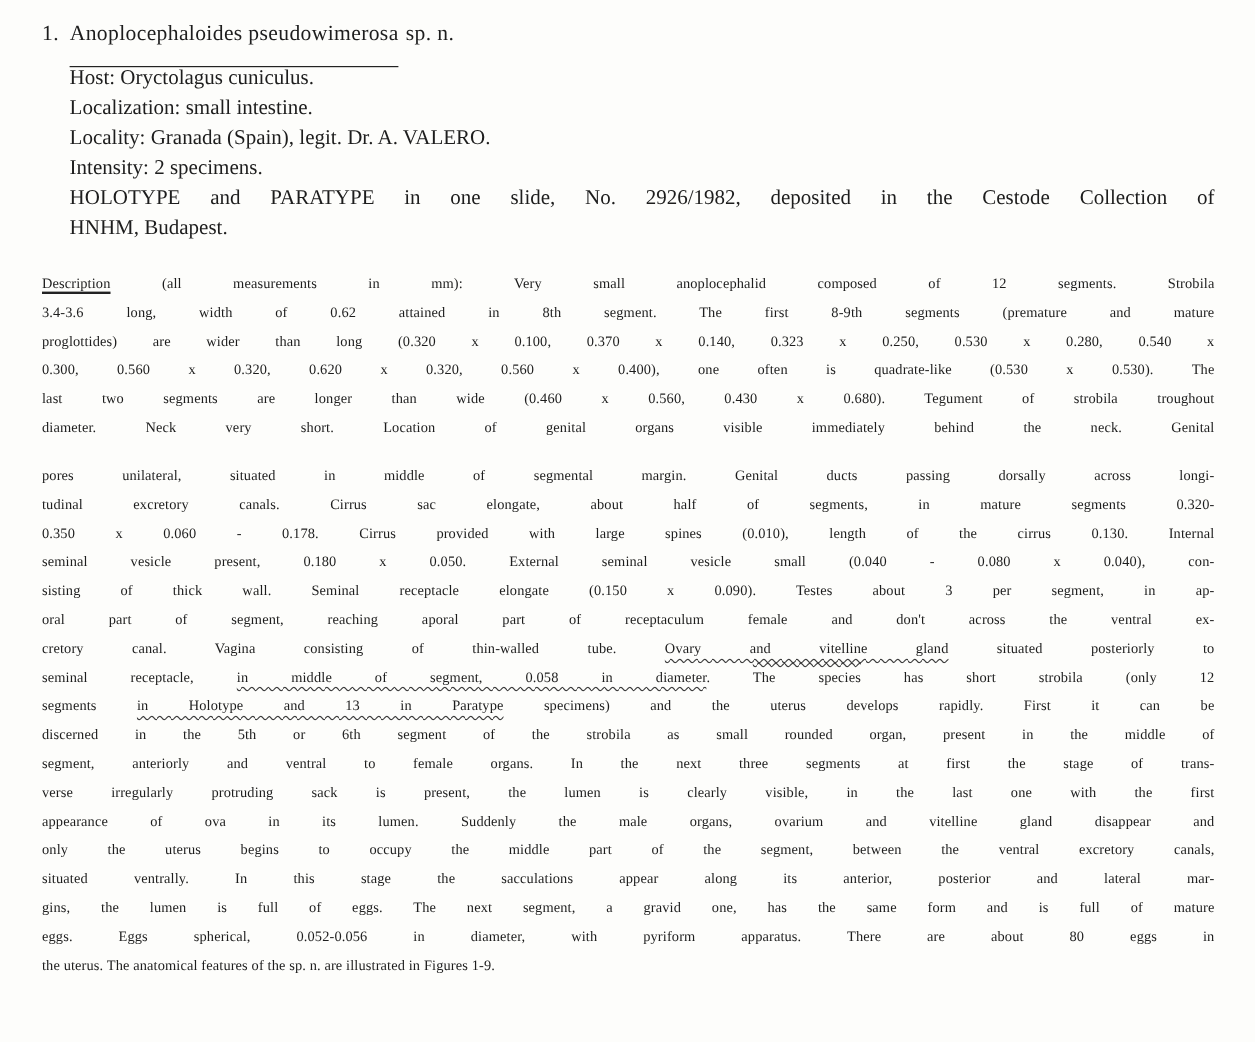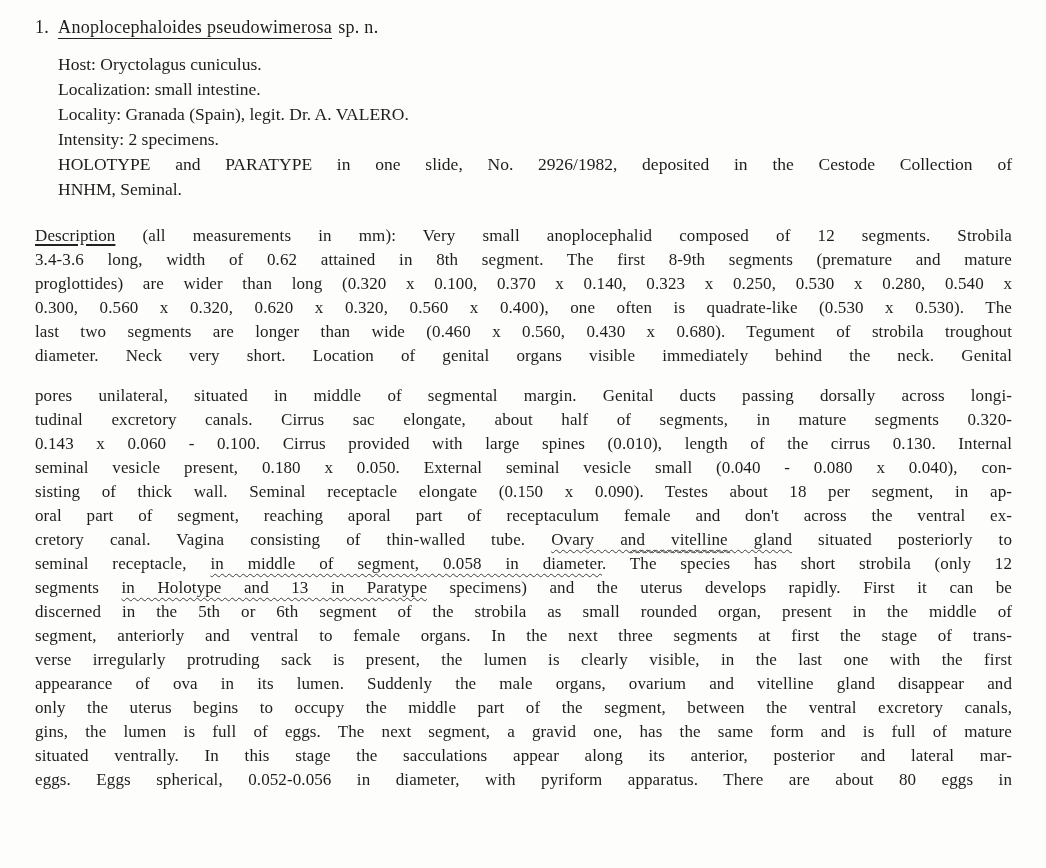--- a/index.html
+++ b/index.html
@@ -19,35 +19,35 @@
   
   .heading {
     font-size: 18px;
     line-height: 26px;
     letter-spacing: 0.3px;
     white-space: nowrap;
   }
   .heading .num { margin-right: 9px; }
   .heading .species {
     border-bottom: 1.6px solid #222;
-    padding-bottom: 1px;
+    padding-bottom: 18px;
   }
   .heading .suffix { margin-left: 6px; margin-top: 48px; }
 
   
   .details {
     margin-left: 23px;
     margin-top: 12px;
     font-size: 17.5px;
     line-height: 25px;
   }
 
   
   .para {
-    font-size: 17px;
+    font-size: 12px;
     line-height: 24px;
     letter-spacing: 0.1px;
   }
   .para-1 { margin-top: 22px; }
   .para-2 { margin-top: 16px; }
 
   .tline {
     text-align: justify;
     text-align-last: justify;
   }
@@ -86,45 +86,46 @@
   <div class="heading">
     <span class="num">1.</span><span class="species">Anoplocephaloides pseudowimerosa</span><span class="suffix">sp. n.</span>
   </div>
 
   <div class="details">
       <div class="tline no-just">Host: Oryctolagus cuniculus.</div>
       <div class="tline no-just">Localization: small intestine.</div>
       <div class="tline no-just">Locality: Granada (Spain), legit. Dr. A. VALERO.</div>
       <div class="tline no-just">Intensity: 2 specimens.</div>
       <div class="tline">HOLOTYPE and PARATYPE in one slide, No. 2926/1982, deposited in the Cestode Collection of</div>
-      <div class="tline no-just">HNHM, Seminal.</div>
+      <div class="tline no-just">HNHM, Budapest.</div>
     </div>
 
   <div class="para para-1">
       <div class="tline"><span class="mk-solid">Description</span> (all measurements in mm): Very small anoplocephalid composed of 12 segments. Strobila</div>
       <div class="tline">3.4-3.6 long, width of 0.62 attained in 8th segment. The first 8-9th segments (premature and mature</div>
       <div class="tline">proglottides) are wider than long (0.320 x 0.100, 0.370 x 0.140, 0.323 x 0.250, 0.530 x 0.280, 0.540 x</div>
       <div class="tline">0.300, 0.560 x 0.320, 0.620 x 0.320, 0.560 x 0.400), one often is quadrate-like (0.530 x 0.530). The</div>
       <div class="tline">last two segments are longer than wide (0.460 x 0.560, 0.430 x 0.680). Tegument of strobila troughout</div>
       <div class="tline">diameter. Neck very short. Location of genital organs visible immediately behind the neck. Genital</div>
     </div>
 
   <div class="para para-2">
       <div class="tline">pores unilateral, situated in middle of segmental margin. Genital ducts passing dorsally across longi-</div>
       <div class="tline">tudinal excretory canals. Cirrus sac elongate, about half of segments, in mature segments 0.320-</div>
-      <div class="tline">0.143 x 0.060 - 0.100. Cirrus provided with large spines (0.010), length of the cirrus 0.130. Internal</div>
+      <div class="tline">0.350 x 0.060 - 0.178. Cirrus provided with large spines (0.010), length of the cirrus 0.130. Internal</div>
       <div class="tline">seminal vesicle present, 0.180 x 0.050. External seminal vesicle small (0.040 - 0.080 x 0.040), con-</div>
-      <div class="tline">sisting of thick wall. Seminal receptacle elongate (0.150 x 0.090). Testes about 18 per segment, in ap-</div>
+      <div class="tline">sisting of thick wall. Seminal receptacle elongate (0.150 x 0.090). Testes about 3 per segment, in ap-</div>
       <div class="tline">oral part of segment, reaching aporal part of receptaculum female and don't across the ventral ex-</div>
       <div class="tline">cretory canal. Vagina consisting of thin-walled tube. <span class="mk-wavy-under">Ovary and vitelline gland</span> situated posteriorly to</div>
       <div class="tline">seminal receptacle, <span class="mk-wavy-under">in middle of segment, 0.058 in diameter</span>. <span class="mk-wavy-over">The species</span> has short strobila (only 12</div>
       <div class="tline">segments <span class="mk-wavy-under">in Holotype and 13 in Paratype</span> specimens) and the uterus develops rapidly. First it can be</div>
       <div class="tline">discerned in the 5th or 6th segment of the strobila as small rounded organ, present in the middle of</div>
       <div class="tline">segment, anteriorly and ventral to female organs. In the next three segments at first the stage of trans-</div>
       <div class="tline">verse irregularly protruding sack is present, the lumen is clearly visible, in the last one with the first</div>
       <div class="tline">appearance of ova in its lumen. Suddenly the male organs, ovarium and vitelline gland disappear and</div>
       <div class="tline">only the uterus begins to occupy the middle part of the segment, between the ventral excretory canals,</div>
+      <div class="tline">situated ventrally. In this stage the sacculations appear along its anterior, posterior and lateral mar-</div>
       <div class="tline">gins, the lumen is full of eggs. The next segment, a gravid one, has the same form and is full of mature</div>
-      <div class="tline">situated ventrally. In this stage the sacculations appear along its anterior, posterior and lateral mar-</div>
       <div class="tline">eggs. Eggs spherical, 0.052-0.056 in diameter, with pyriform apparatus. There are about 80 eggs in</div>
+      <div class="tline no-just">the uterus. The anatomical features of the sp. n. are illustrated in Figures 1-9.</div>
     </div>
 
 </div>
 
 </body></html>

